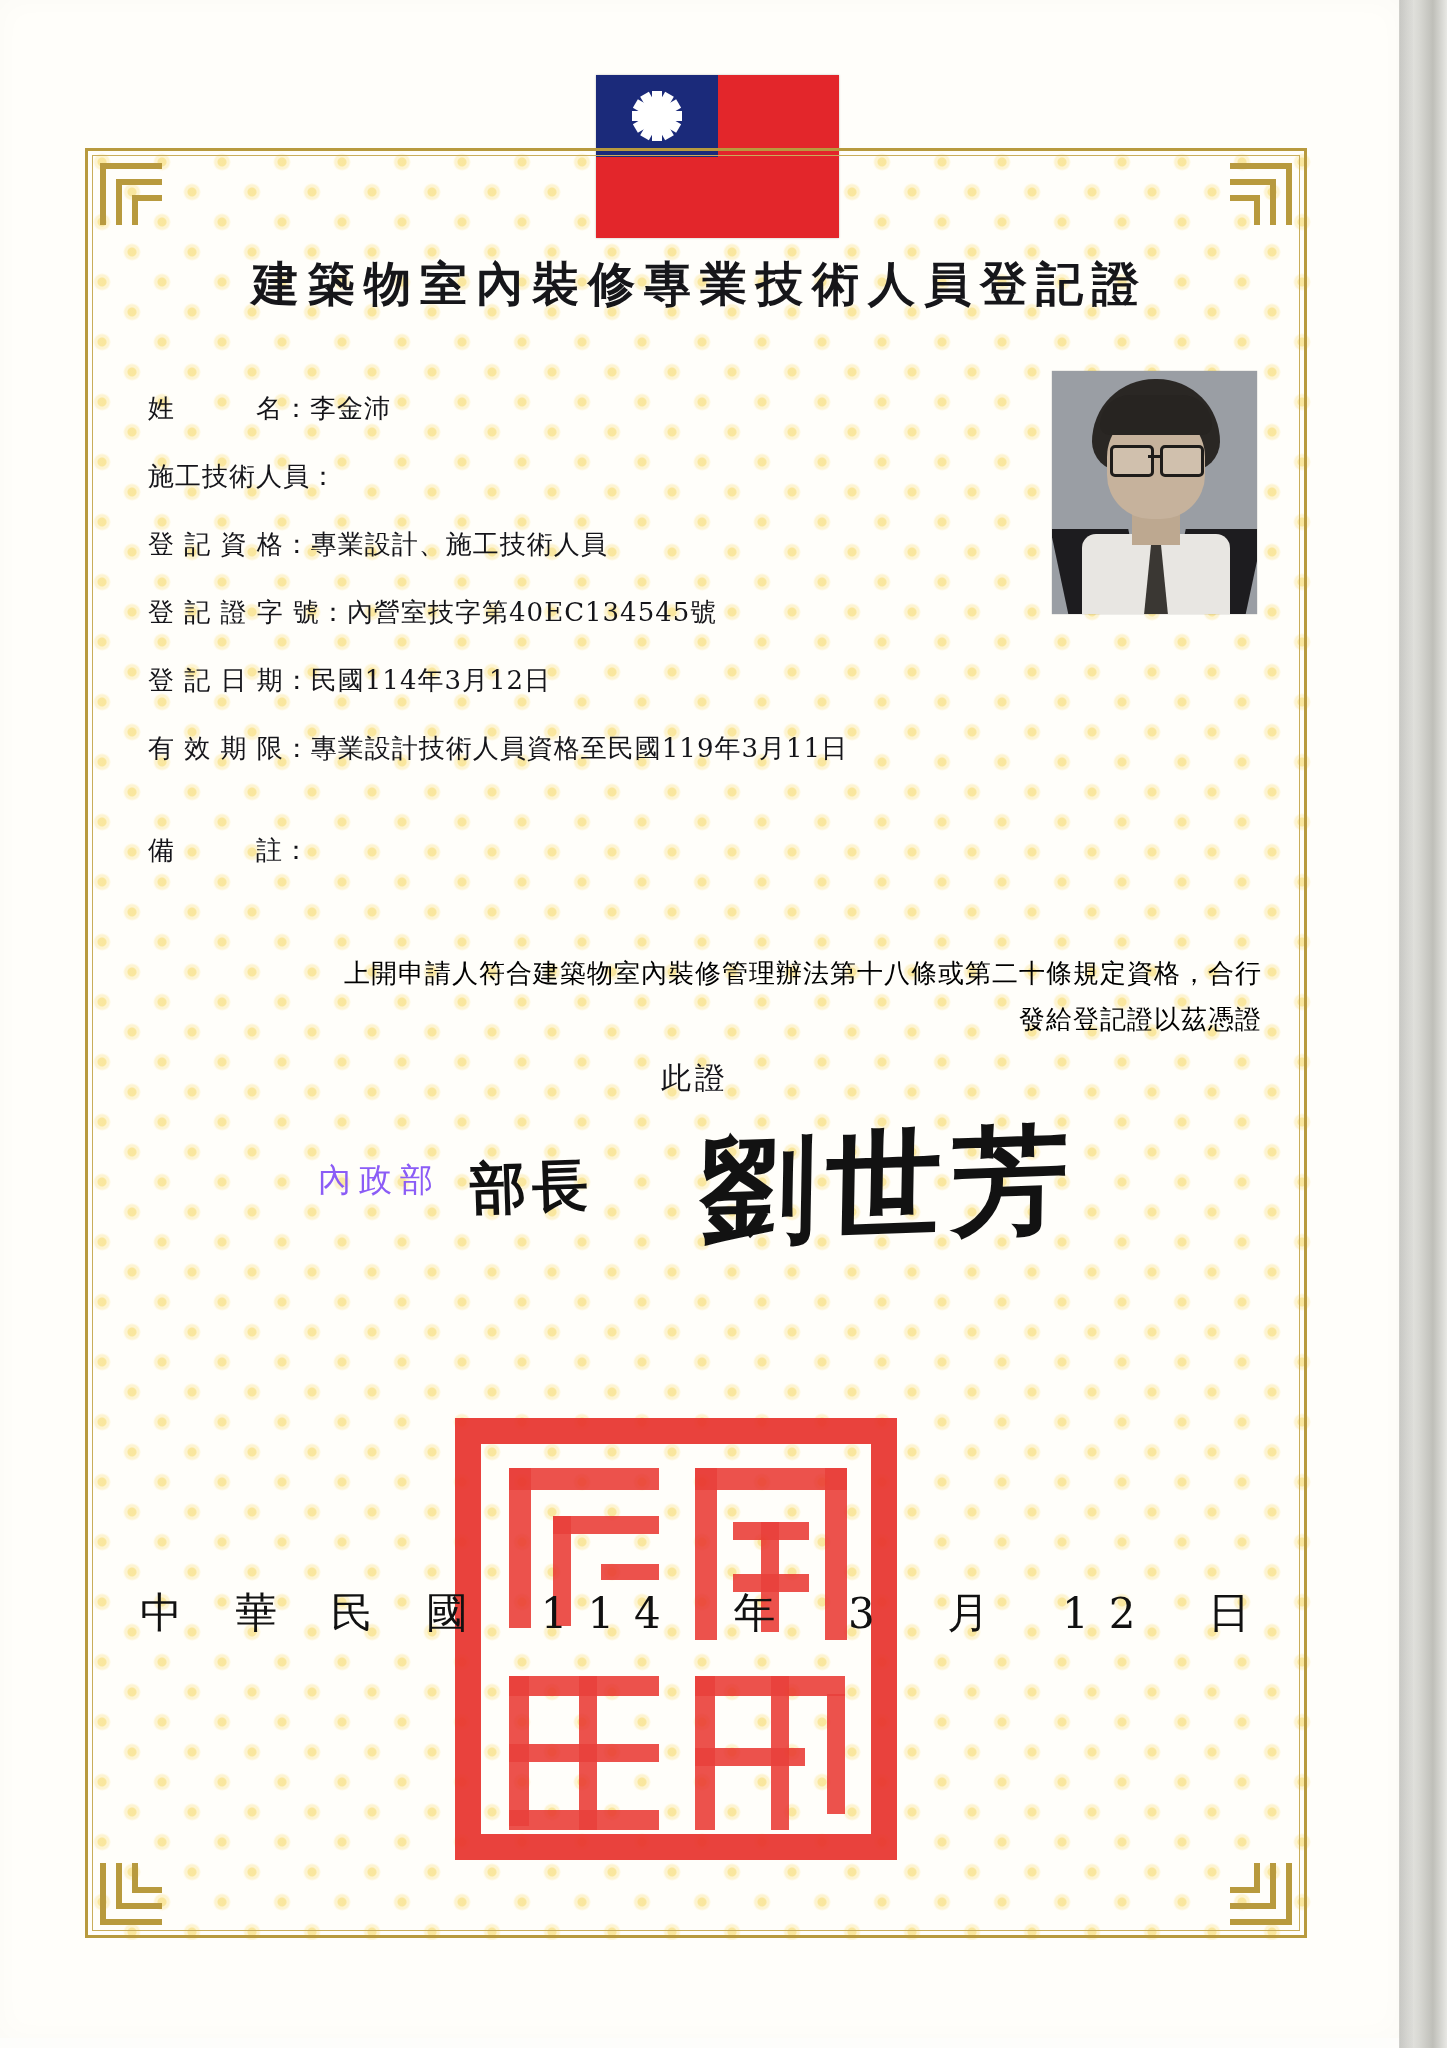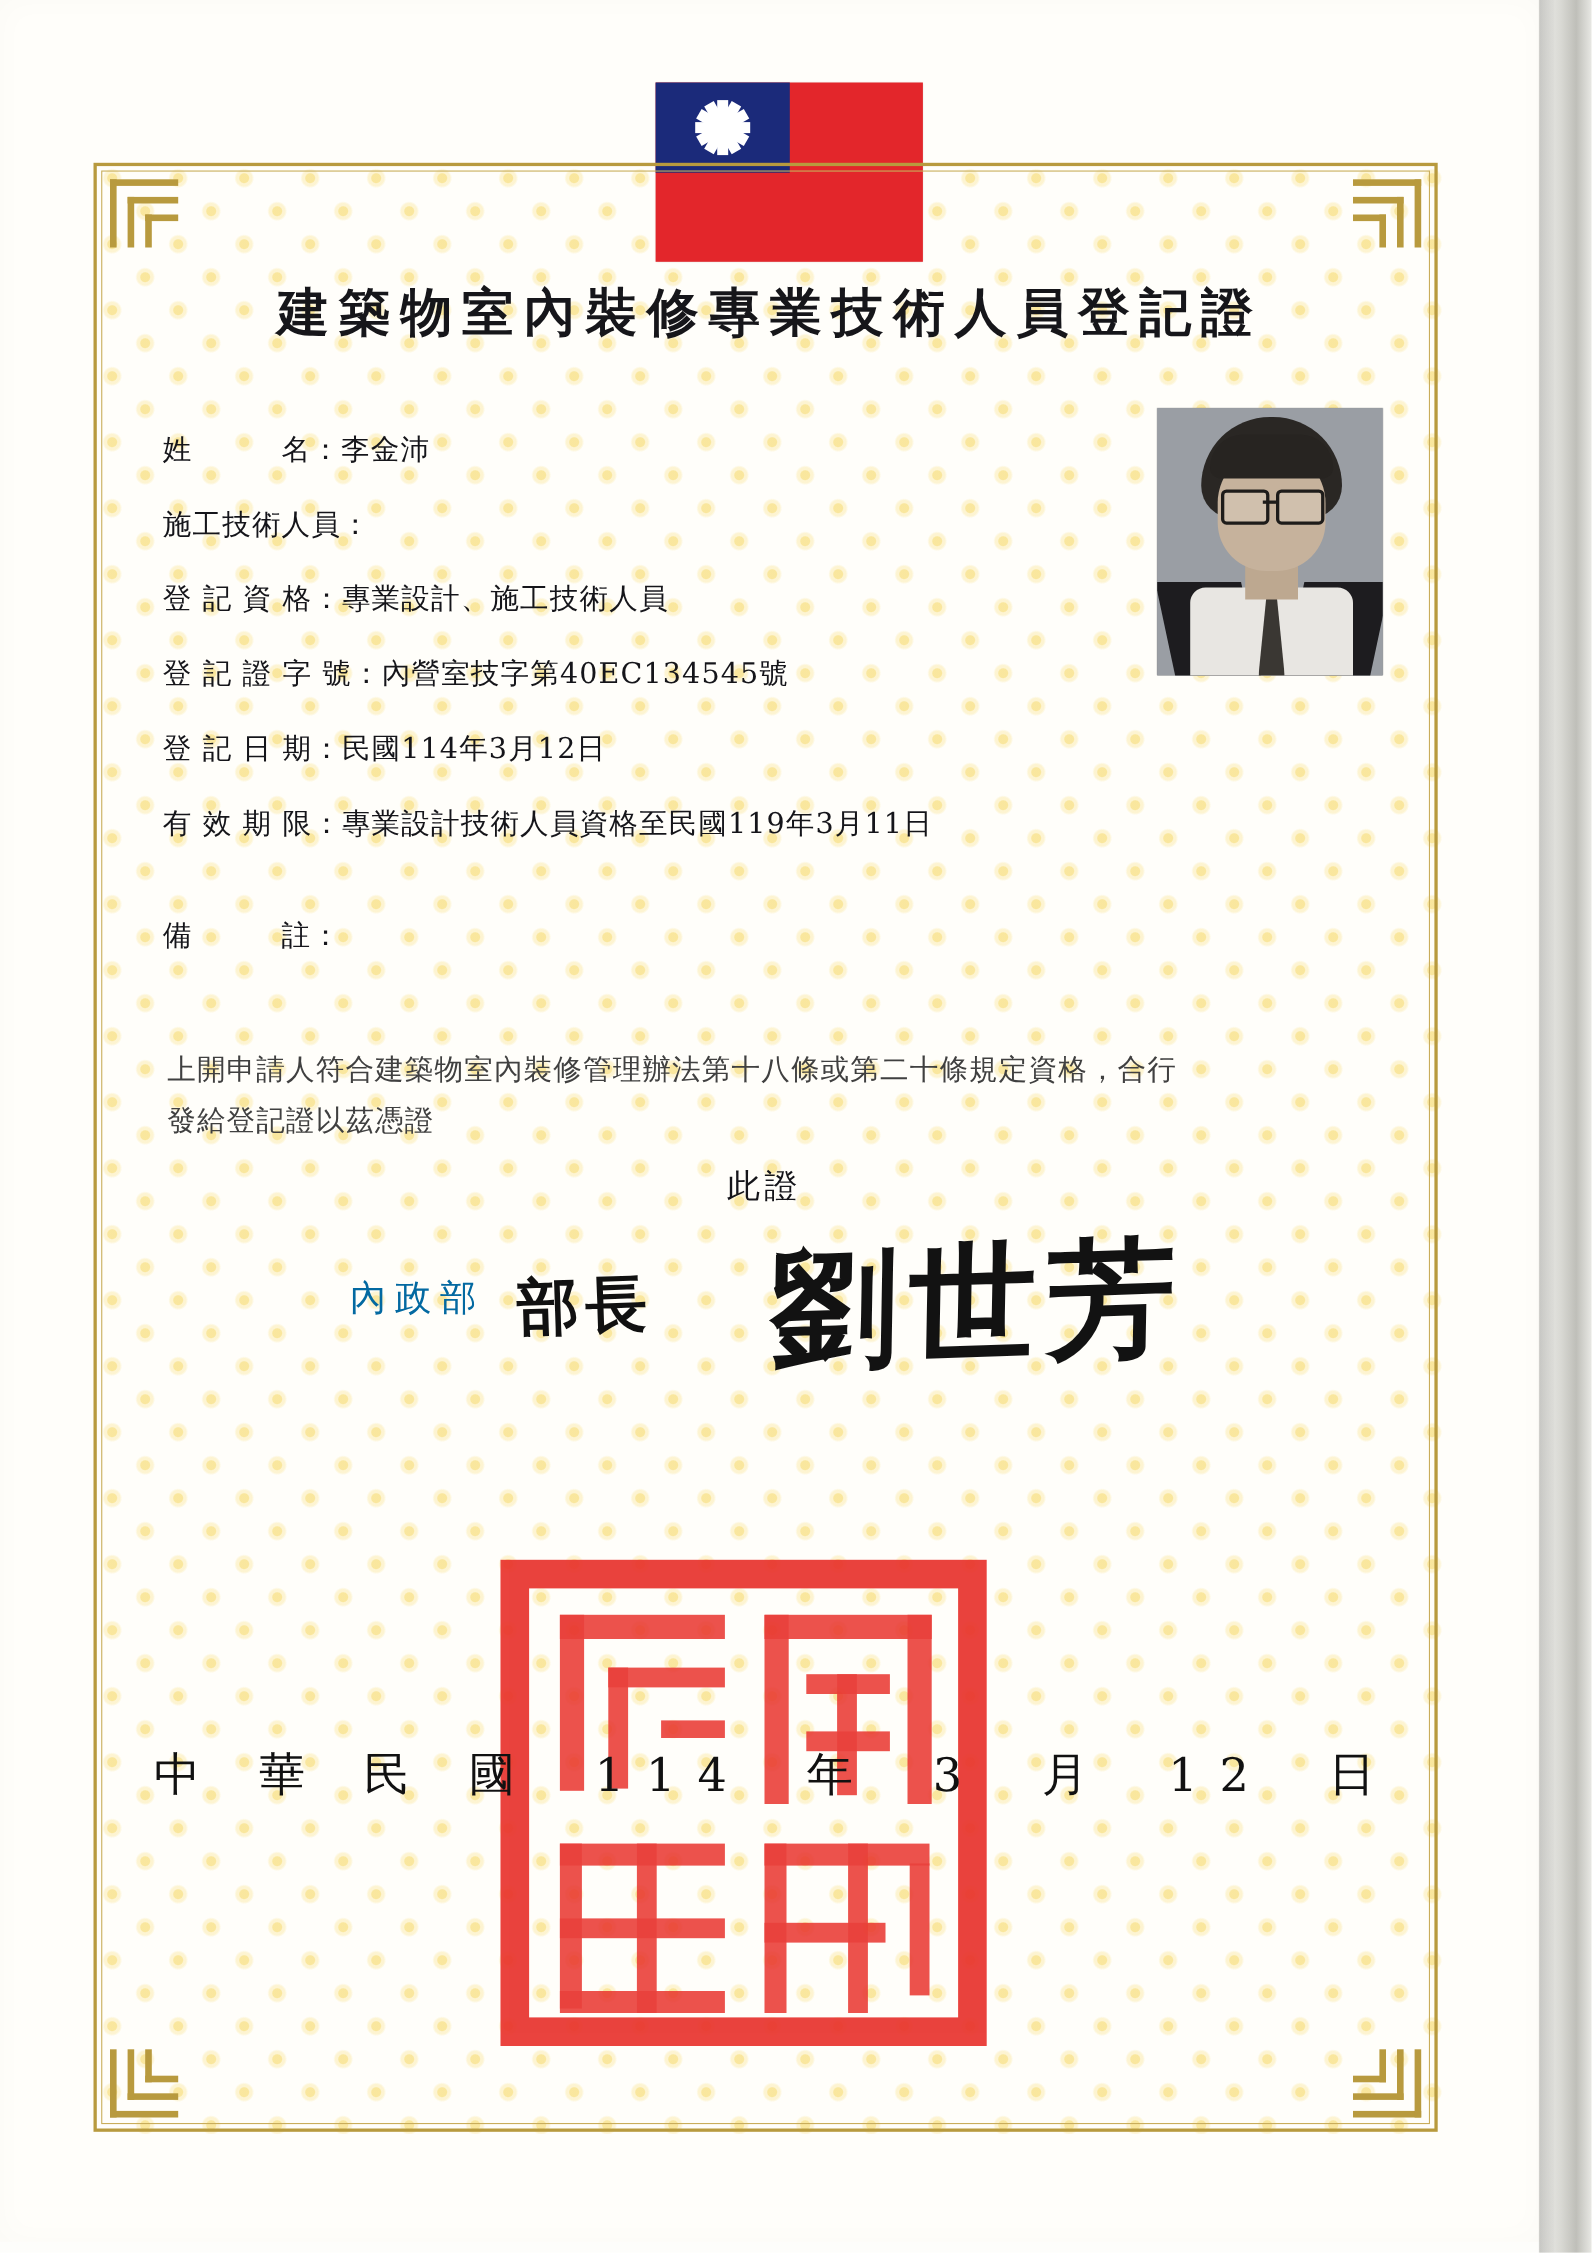--- a/index.html
+++ b/index.html
@@ -122,28 +122,28 @@
   #ph-bridge{position:absolute;left:96px;top:84px;width:12px;height:3px;background:#1e1c1a;}
   #ph-neck{position:absolute;left:80px;top:140px;width:48px;height:34px;background:#bda890;}
   #ph-shirt{position:absolute;left:30px;top:163px;width:148px;height:85px;background:#e8e6e2;border-radius:14px 14px 0 0;}
   #ph-jacketL{position:absolute;left:8px;top:158px;width:78px;height:92px;background:#1d1c1f;transform:skewX(12deg);}
   #ph-jacketR{position:absolute;left:124px;top:158px;width:78px;height:92px;background:#1d1c1f;transform:skewX(-12deg);}
   #ph-tie{position:absolute;left:92px;top:172px;width:24px;height:72px;background:#3a3733;clip-path:polygon(30% 0,70% 0,100% 100%,0 100%);}
 
   
   #para{
     position:absolute;left:152px;top:950px;width:1110px;
-    font-size:26px;line-height:46px;color:#404040;letter-spacing:1px;
+    font-size:26px;line-height:46px;color:#000000;letter-spacing:1px;text-align:right;
   }
   #cizheng{
     position:absolute;left:0;top:0;width:1447px;text-align:center;
     font-size:30px;color:#15151a;letter-spacing:4px;
   }
   #ministry{
-    position:absolute;left:318px;top:1158px;font-size:33px;letter-spacing:8px;color:#0369a1;
+    position:absolute;left:318px;top:1158px;font-size:33px;letter-spacing:8px;color:#8b5cf6;
   }
   #minister-title{
     position:absolute;left:470px;top:1150px;font-size:56px;letter-spacing:6px;color:#111;
     font-family:"DejaVu Serif","Liberation Serif",serif;font-weight:700;
     transform:rotate(-2deg);
   }
   #signature{
     position:absolute;left:700px;top:1108px;font-size:116px;letter-spacing:10px;color:#121212;
     font-family:"DejaVu Serif","Liberation Serif",serif;font-weight:700;
     transform:rotate(-2deg) skewX(-3deg);

